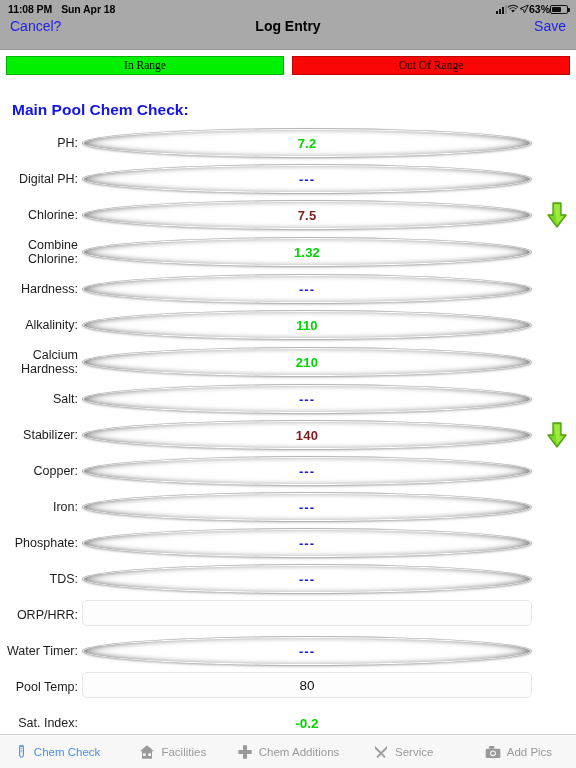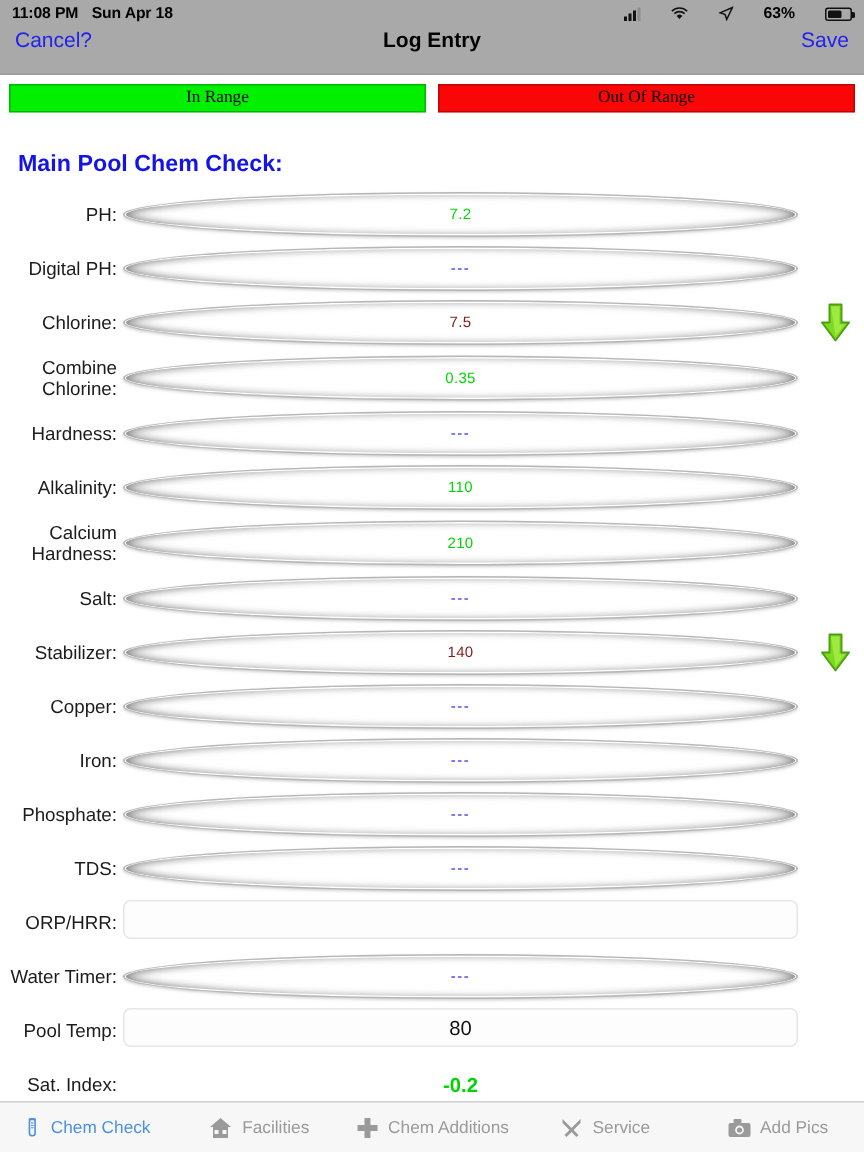--- a/index.html
+++ b/index.html
@@ -11,21 +11,21 @@
   }
   .screen { position: relative; width: 576px; height: 768px; background:#fff; }
 
   
   .statusbar {
     height: 18px; background: #a9a9a9;
     display: flex; align-items: center; justify-content: space-between;
     padding: 0 8px; font-size: 10.5px; color: #000;
   }
   .sb-left { display:flex; align-items:center; gap:9px; font-weight:700; letter-spacing:-0.1px;}
-  .sb-right { display:flex; align-items:center; gap:20px; font-weight:700; }
+  .sb-right { display:flex; align-items:center; gap:0; font-weight:700; }
   .sig { display:flex; align-items:flex-end; gap:1px; height:9px; }
   .sig i { display:block; width:2px; background:#111; }
   .sig i:nth-child(1){height:3px}.sig i:nth-child(2){height:5px}
   .sig i:nth-child(3){height:7px}.sig i:nth-child(4){height:9px;background:#8d8d8d}
   .batt { width:18px; height:9px; border:1px solid #111; border-radius:2px; position:relative; padding:1px;}
   .batt::after{content:"";position:absolute;right:-3px;top:2.5px;width:2px;height:4px;background:#111;border-radius:0 1px 1px 0;}
   .batt i{display:block;height:100%;width:62%;background:#111;border-radius:1px;}
 
   
   .navbar {
@@ -76,21 +76,21 @@
     box-shadow:
       inset 0 0 0 1px #ffffff,
       inset 0 3px 5px -2px rgba(120,120,120,.55),
       inset 0 -3px 5px -2px rgba(120,120,120,.55),
       inset 6px 0 8px -6px rgba(120,120,120,.8),
       inset -6px 0 8px -6px rgba(120,120,120,.8),
       0 1px 2px rgba(150,150,150,.45);
     display: flex; align-items: center; justify-content: center;
     cursor: text;
   }
-  .pill-val { font-size: 10px; font-weight: 400; letter-spacing:.2px; }
+  .pill-val { font-size: 13px; font-weight: 700; letter-spacing:.2px; }
 
   
   .rect {
     width: 100%; height: 26px; background:#fdfdfd;
     border: 1px solid #e6e6e6; border-radius: 5px;
     display:flex; align-items:center; justify-content:center; cursor:text;
   }
   .rect-val { font-size: 13.5px; color:#111; }
 
   .v-green { color: #00d400; }
@@ -198,21 +198,21 @@
         </div>
         <span class="flag"><svg width="22" height="26" viewBox="0 0 22 26">
          <path d="M7 1h8v12h5L11 25 2 13h5z" fill="#7ddb1f" stroke="#4e9e10" stroke-width="1.3" stroke-linejoin="round"></path>
          <path d="M8 2.4h5.6v12h3.6L11 22" fill="#a9ef4c" opacity=".75"></path>
        </svg></span>
       </div>
       <div class="row tall">
         <div class="label">Combine Chlorine:</div>
         <div class="field-wrap">
           <div class="pill">
-            <span class="pill-val v-green">0.35</span>
+            <span class="pill-val v-green">1.32</span>
           </div>
         </div>
       </div>
       <div class="row">
         <div class="label">Hardness:</div>
         <div class="field-wrap">
           <div class="pill">
             <span class="pill-val v-blue">---</span>
           </div>
         </div>

